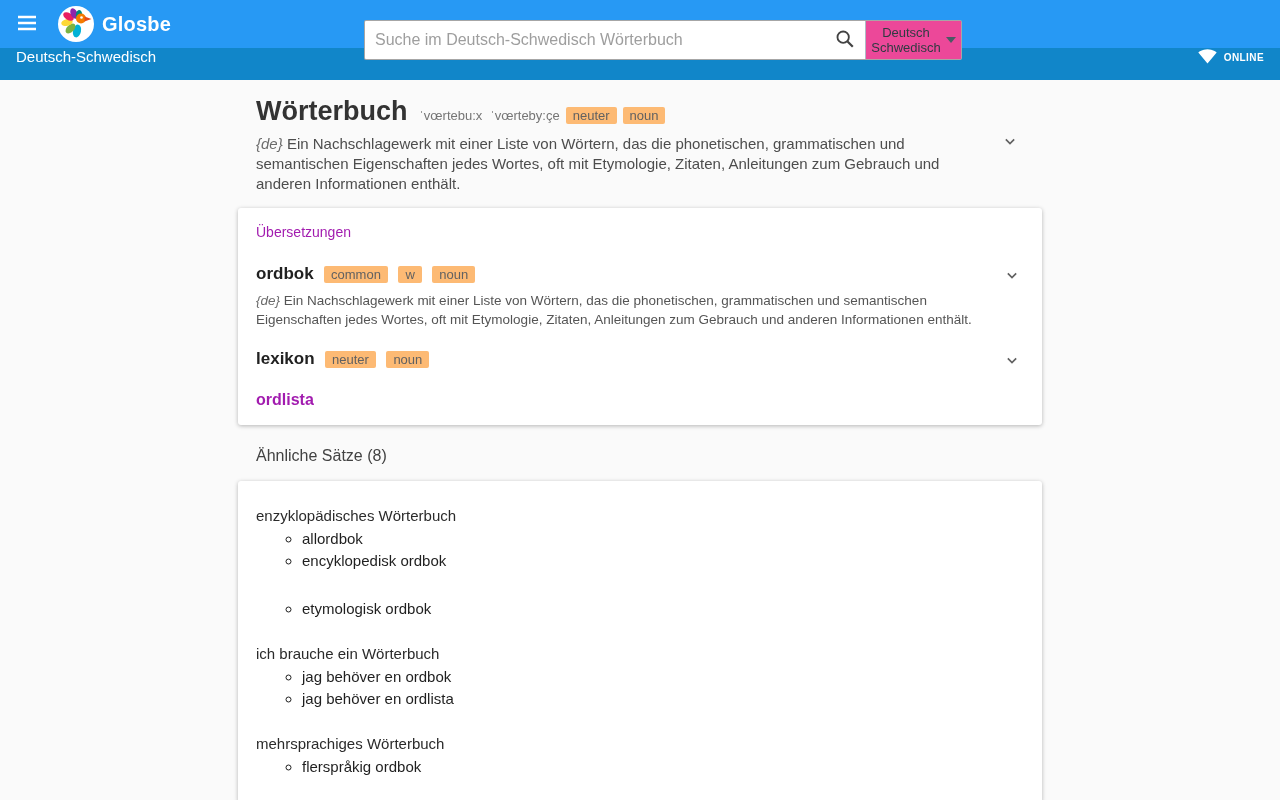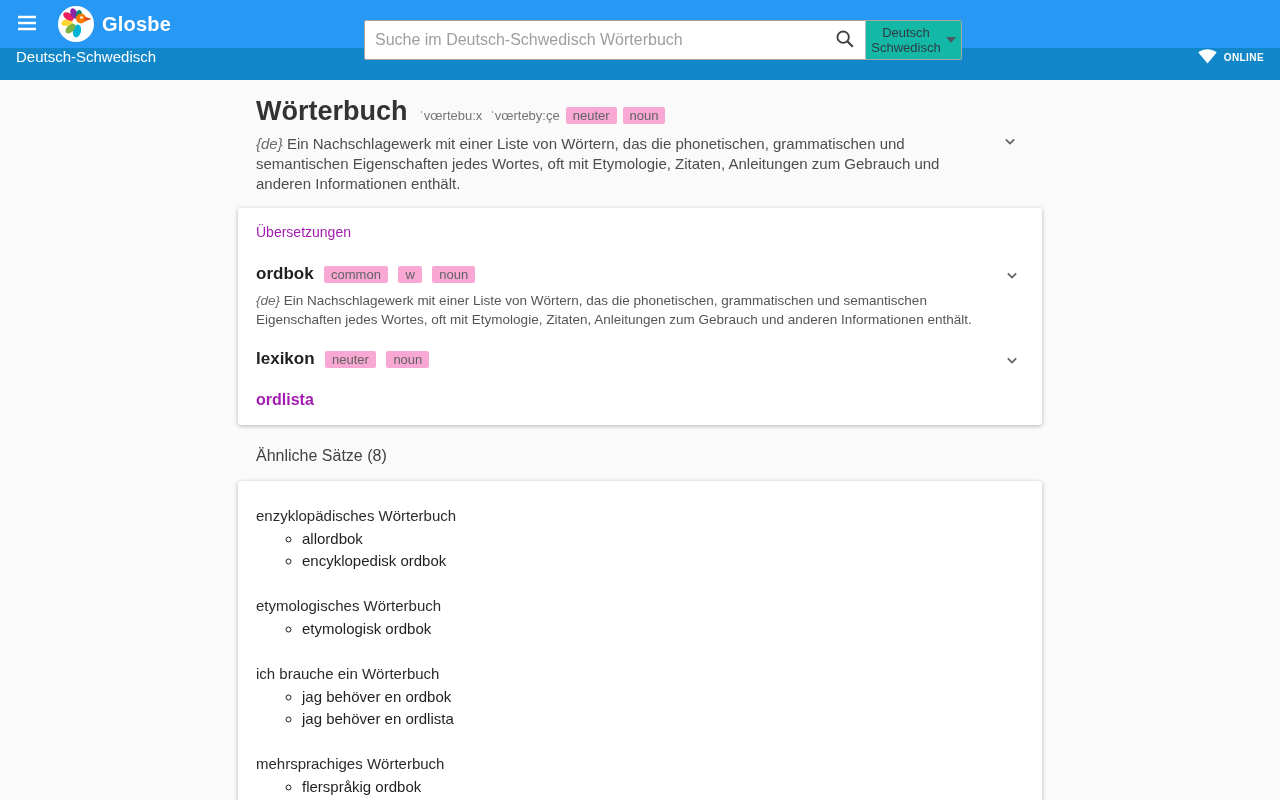--- a/index.html
+++ b/index.html
@@ -47,21 +47,21 @@
     padding: 0 10px;
     background: transparent;
   }
   .search-input::placeholder { color: #9e9e9e; }
   .search-btn {
     width: 40px; border: none; background: #fff; cursor: pointer;
     display: flex; align-items: center; justify-content: center;
   }
   .lang-select {
     width: 96px;
-    background: #14b8a6;
+    background: #ec4899;
     border-left: 1px solid #aebbc6;
     display: flex; align-items: center; justify-content: center;
     gap: 5px; cursor: pointer;
   }
   .lang-lines { text-align: center; font-size: 13px; line-height: 15px; color: #2f3b42; }
   .caret-down {
     width: 0; height: 0;
     border-left: 5px solid transparent;
     border-right: 5px solid transparent;
     border-top: 6px solid #4a5a64;
@@ -85,21 +85,21 @@
   
   .main-col { width: 804px; margin: 16px auto 0; }
 
   .entry-head { position: relative; padding: 0 18px; }
   .title-row { display: flex; align-items: baseline; flex-wrap: wrap; }
   .headword { font-size: 27px; font-weight: bold; color: #333; }
   .phonetic { font-size: 13px; color: #757575; margin-left: 12px; }
   .phonetic + .phonetic { margin-left: 8px; }
   .tag {
     font-size: 13px; color: #616161;
-    background: #f9a8d4;
+    background: #fdba74;
     padding: 1px 7px; margin-left: 6px;
     border-radius: 2px;
   }
   .entry-def {
     margin-top: 7px; width: 700px;
     font-size: 15px; line-height: 20px; color: #4d4d4d;
   }
   .def-marker { font-style: italic; color: #6b6b6b; }
   .chevron-btn {
     position: absolute; right: 20px; top: 34px;
@@ -266,21 +266,20 @@
 
     <div class="phrase-group">
       <div class="phrase-src">enzyklopädisches Wörterbuch</div>
       <ul class="phrase-list">
         <li>allordbok</li>
         <li>encyklopedisk ordbok</li>
       </ul>
     </div>
 
     <div class="phrase-group">
-      <div class="phrase-src">etymologisches Wörterbuch</div>
       <ul class="phrase-list">
         <li>etymologisk ordbok</li>
       </ul>
     </div>
 
     <div class="phrase-group">
       <div class="phrase-src">ich brauche ein Wörterbuch</div>
       <ul class="phrase-list">
         <li>jag behöver en ordbok</li>
         <li>jag behöver en ordlista</li>

